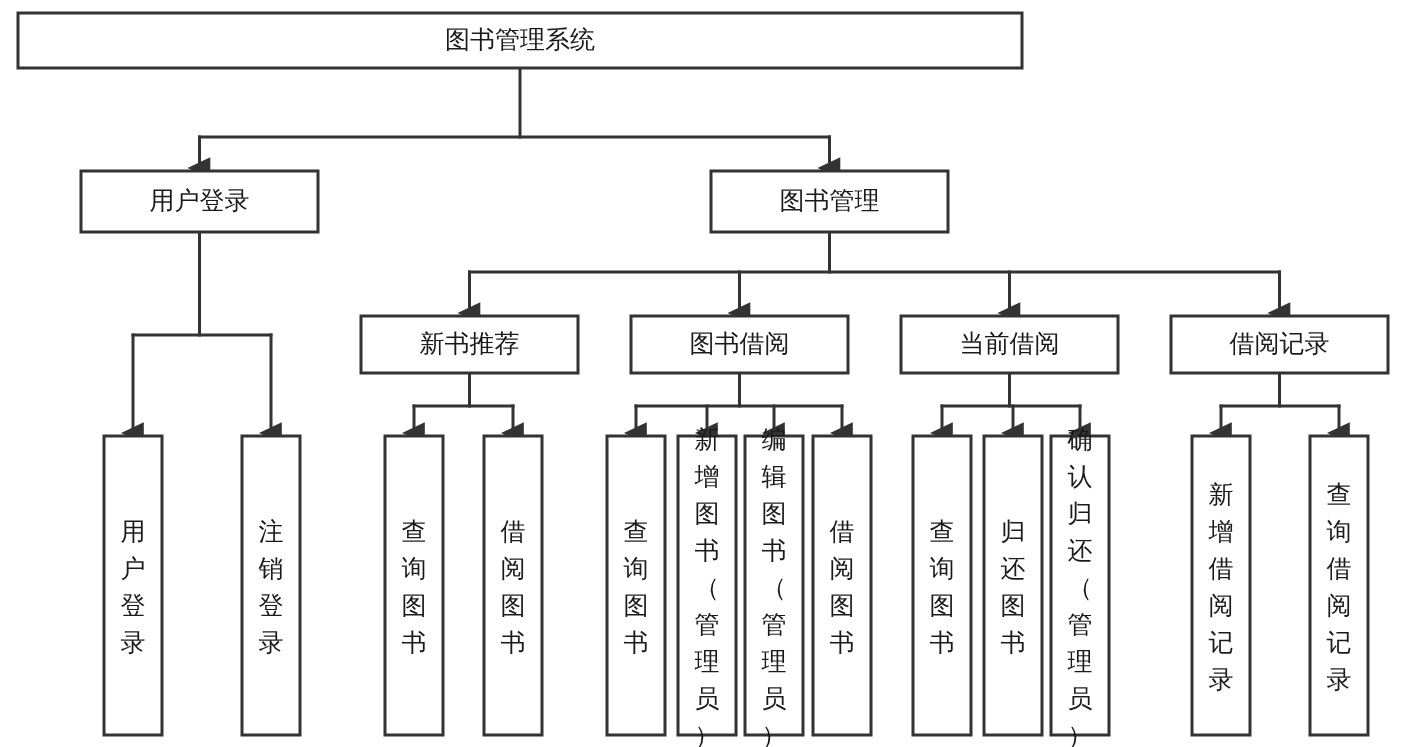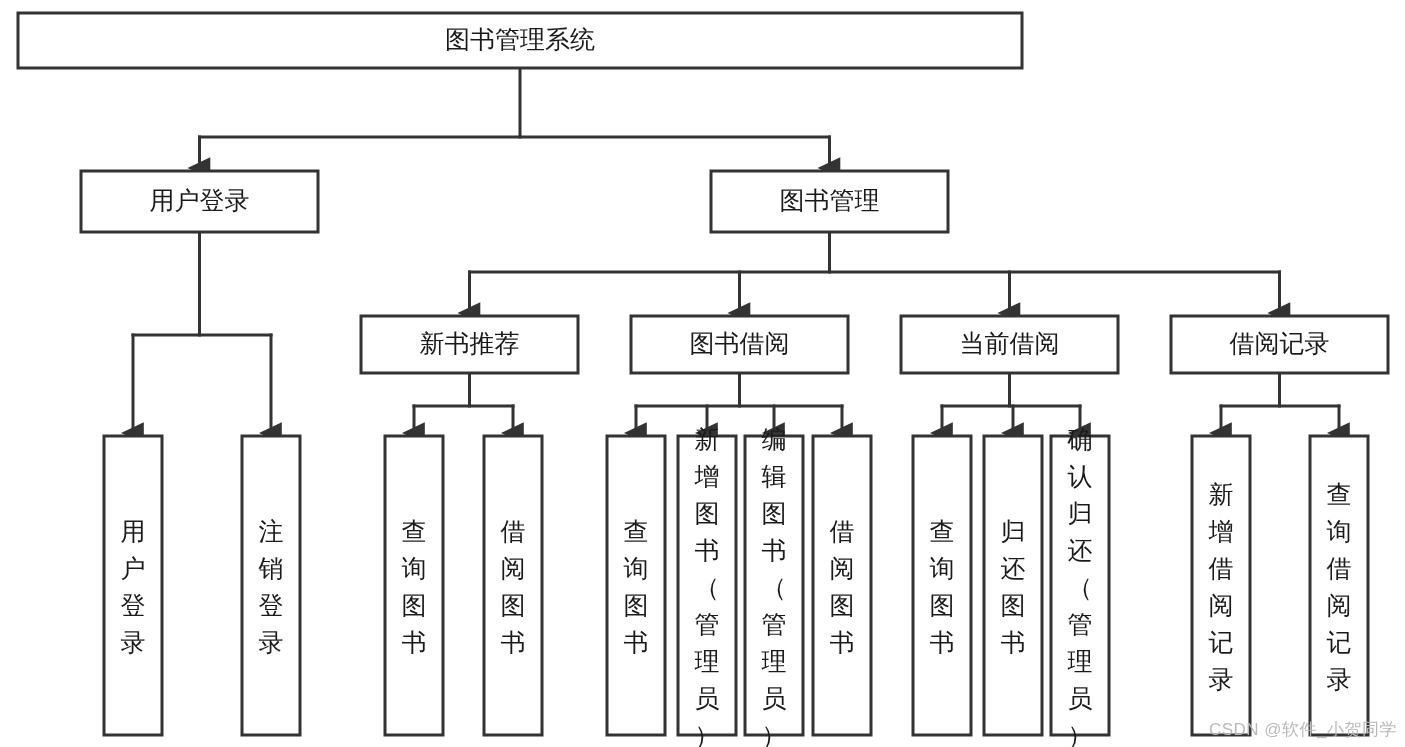--- a/index.html
+++ b/index.html
@@ -161,14 +161,13 @@
         <g>
           <rect x="1192" y="436" width="58" height="299" class="node-box"></rect>
           <text x="1221" y="503.36" class="node-label-vertical"><tspan x="1221" dy="0">新</tspan><tspan x="1221" dy="37">增</tspan><tspan x="1221" dy="37">借</tspan><tspan x="1221" dy="37">阅</tspan><tspan x="1221" dy="37">记</tspan><tspan x="1221" dy="37">录</tspan></text>
         </g>
         <g>
           <rect x="1310" y="436" width="58" height="299" class="node-box"></rect>
           <text x="1339" y="503.36" class="node-label-vertical"><tspan x="1339" dy="0">查</tspan><tspan x="1339" dy="37">询</tspan><tspan x="1339" dy="37">借</tspan><tspan x="1339" dy="37">阅</tspan><tspan x="1339" dy="37">记</tspan><tspan x="1339" dy="37">录</tspan></text>
         </g>
       </g>
   </svg>
-  <div class="watermark">CSDN @软件_小贺同学</div>
 </div>
 
 </body></html>

